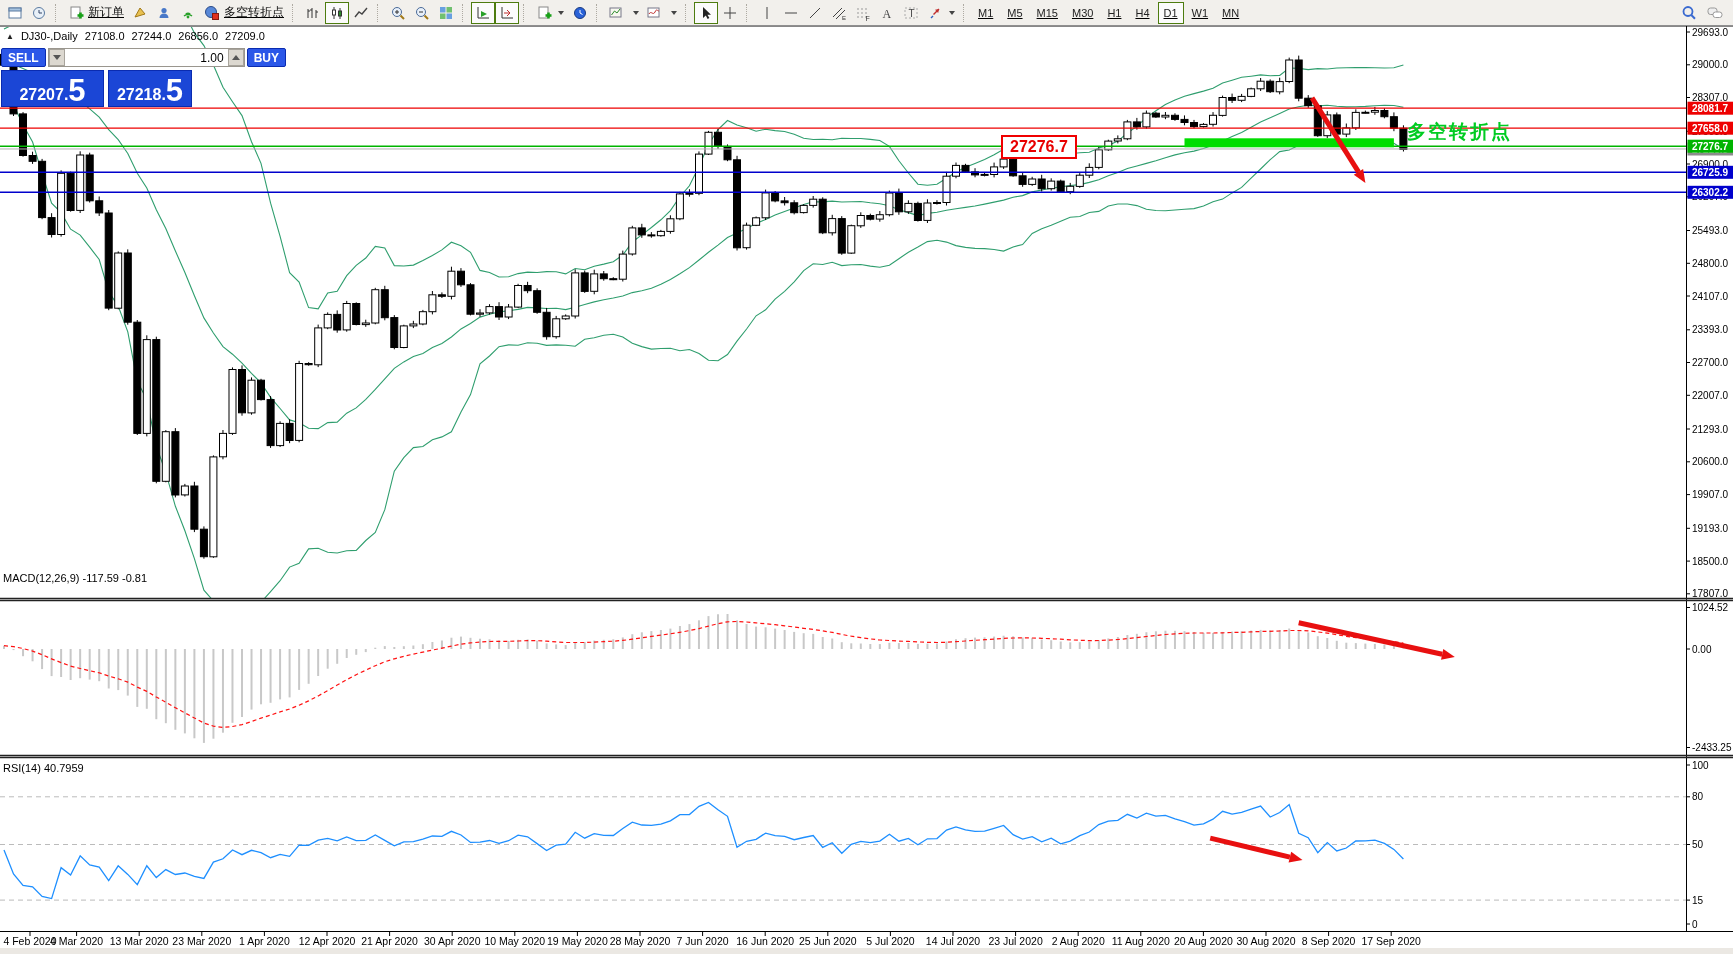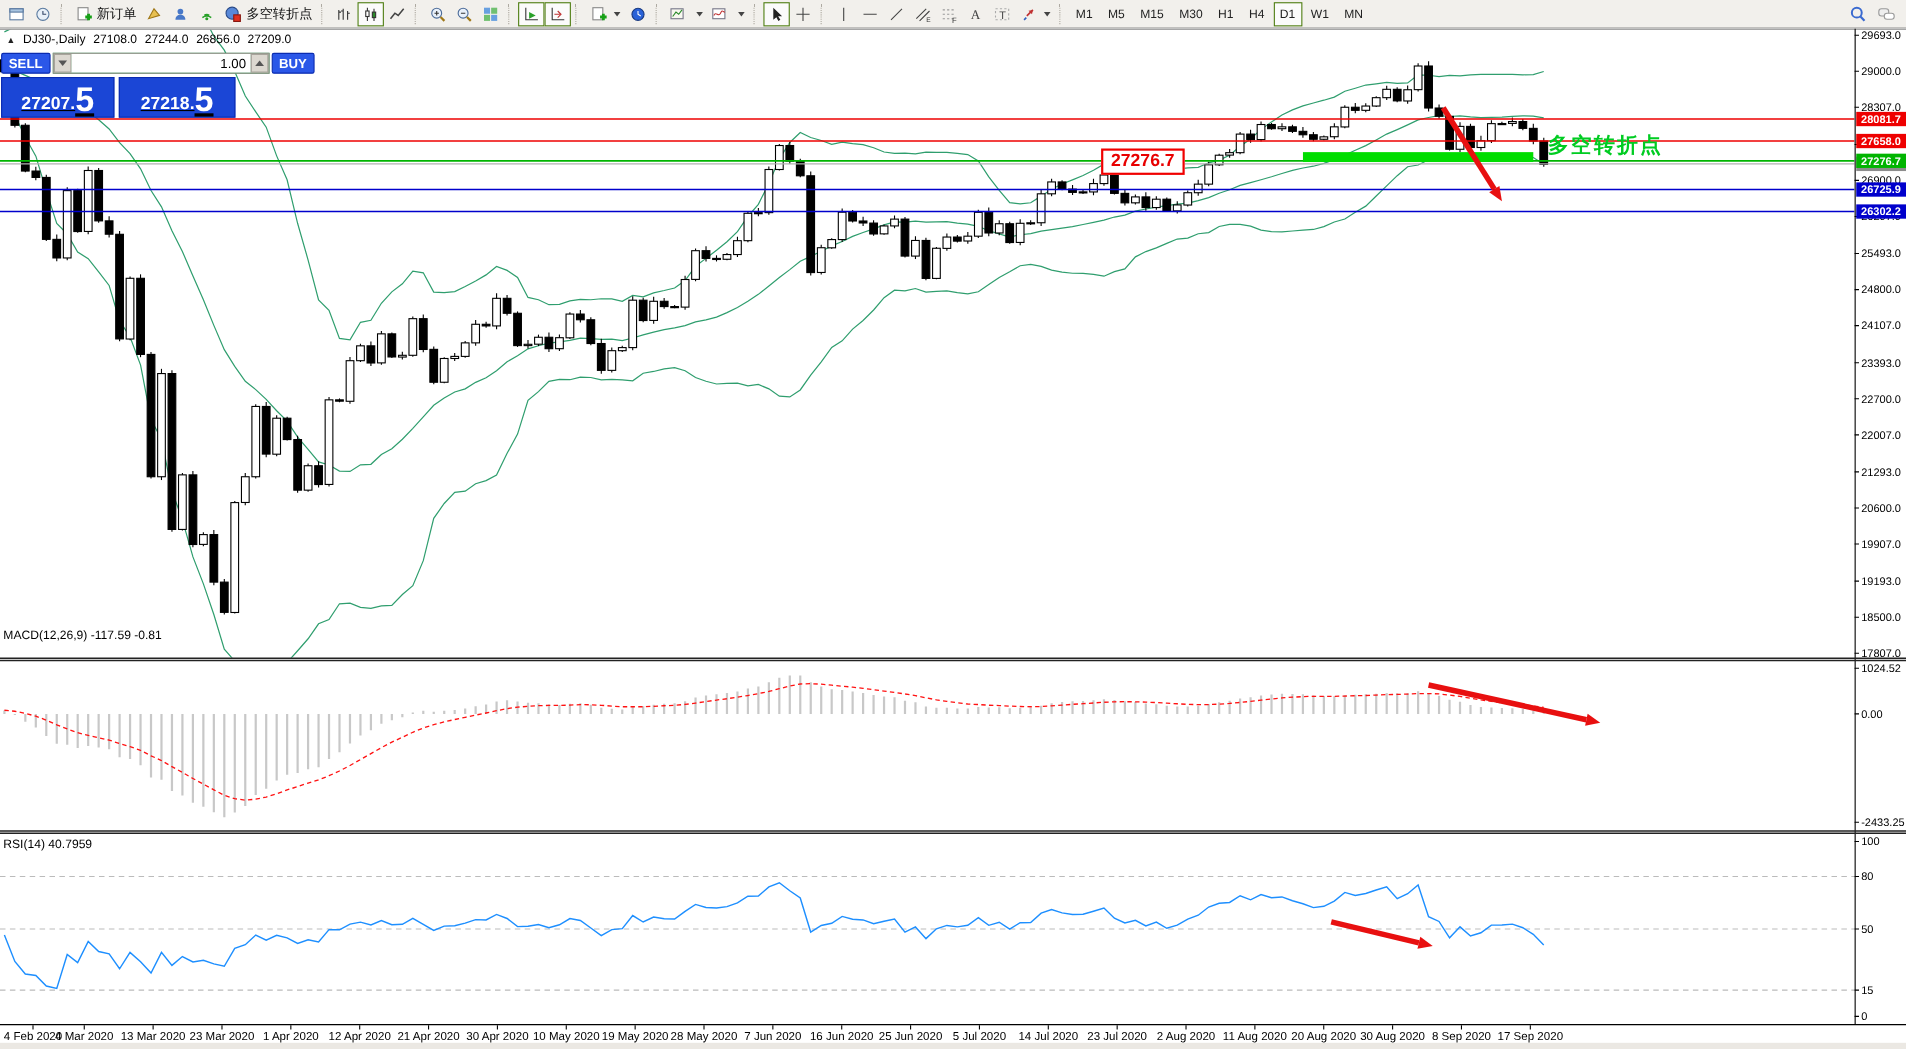--- a/index.html
+++ b/index.html
@@ -1,20 +1,20 @@
 <!DOCTYPE html>
 <html><head>
 <meta charset="utf-8">
 <style>
   html,body{margin:0;padding:0;background:#fff;font-family:"Liberation Sans",sans-serif;}
   .screen{position:relative;width:1733px;height:954px;overflow:hidden;background:#fff;}
 
   
   .toolbar{position:absolute;top:0;left:0;width:1733px;height:26px;background:#f2f0ec;
-    border-bottom:1px solid #8f8f8f;display:flex;align-items:center;padding:0 3px;box-sizing:border-box;}
+    border-bottom:1px solid #8f8f8f;display:flex;align-items:center;padding:0 3px;box-sizing:border-box;text-decoration:underline;}
   .tbtn{height:22px;min-width:24px;display:flex;align-items:center;justify-content:center;
     background:transparent;border:1px solid transparent;padding:0 3px;gap:4px;
     font:12px "Liberation Sans",sans-serif;color:#111;cursor:default;}
   .tbtn.pressed{background:#fbfbfb;border:1px solid #4d7c0f;}
   .tbtn svg{display:block;}
   .sep{width:4px;height:18px;border-left:1px dotted #aeaaa2;margin:0 4px;}
   .caret{width:0;height:0;border-left:3px solid transparent;border-right:3px solid transparent;
     border-top:4px solid #444;margin-left:2px;}
   .tf{font:11px "Liberation Sans",sans-serif;padding:0 5px;color:#222;}
   .spacer{flex:1;}
@@ -27,27 +27,27 @@
   .chart-title .tri{font-size:8px;color:#222;}
   .ind-label{position:absolute;font:11px "Liberation Sans",sans-serif;color:#000;z-index:6;}
 
   
   .ocp{position:absolute;left:1px;top:22px;width:218px;z-index:7;}
   .ocp-row1{display:flex;height:19px;gap:2px;}
   .btn-blue{background:#2b57e8;border:1px solid #0a2bb0;color:#fff;font:bold 12px "Liberation Sans",sans-serif;
     border-radius:2px;display:flex;align-items:center;justify-content:center;}
   .ocp-sell-btn{width:46px;}
   .ocp-buy-btn{width:53px;text-align:center;}
-  .ocp-vol{flex:1;display:flex;border:1px solid #9a968e;background:#15803d;height:17px;}
+  .ocp-vol{flex:1;display:flex;border:1px solid #9a968e;background:#1d4ed8;height:17px;}
   .spin{width:16px;background:#dcd8d0;border:1px solid #a8a49c;display:flex;align-items:center;justify-content:center;padding:0;}
   .spin i{width:0;height:0;border-left:4px solid transparent;border-right:4px solid transparent;display:block;}
   .spin.dn i{border-top:5px solid #555;}
   .spin.up i{border-bottom:5px solid #555;}
   .ocp-vol input{flex:1;border:0;outline:0;text-align:right;font:12px "Liberation Sans",sans-serif;padding:0 4px;min-width:10px;}
-  .ocp-row2{display:flex;margin-top:3px;gap:4px;text-decoration:underline;}
+  .ocp-row2{display:flex;margin-top:3px;gap:4px;}
   .price-box{width:103px;height:37px;background:#1b46d6;border:1px solid #0a2bb0;color:#fff;
     display:flex;align-items:flex-end;justify-content:center;padding-bottom:1px;box-sizing:border-box;}
   .p-small{font:bold 16px "Liberation Sans",sans-serif;line-height:20px;}
   .p-big{font:bold 31px "Liberation Sans",sans-serif;line-height:29px;}
 
   
   .price-flag{position:absolute;left:1001px;top:109px;border:2px solid #f00000;background:#fff;
     color:#e80000;font:bold 16px "Liberation Sans",sans-serif;padding:1px 7px;z-index:5;}
   .cn-note{position:absolute;left:1407px;top:93px;color:#00cc22;font:bold 19px "Liberation Sans",sans-serif;
     z-index:5;letter-spacing:2px;}
@@ -973,21 +973,21 @@
               <i></i>
             </button>
         </div>
         <button class="btn-blue ocp-buy-btn">BUY</button>
       </div>
       <div class="ocp-row2">
         <div class="price-box">
           <span class="p-small">27207.</span>
             <span class="p-big">5</span>
         </div>
-        <div class="price-box" style="width:106px">
+        <div class="price-box" style="width:84px">
           <span class="p-small">27218.</span>
             <span class="p-big">5</span>
         </div>
       </div>
     </div>
 
     <div class="ind-label" style="left:3px;top:546px;">MACD(12,26,9) -117.59 -0.81</div>
     <div class="ind-label" style="left:3px;top:736px;">RSI(14) 40.7959</div>
 
     <div class="price-flag">27276.7</div>

